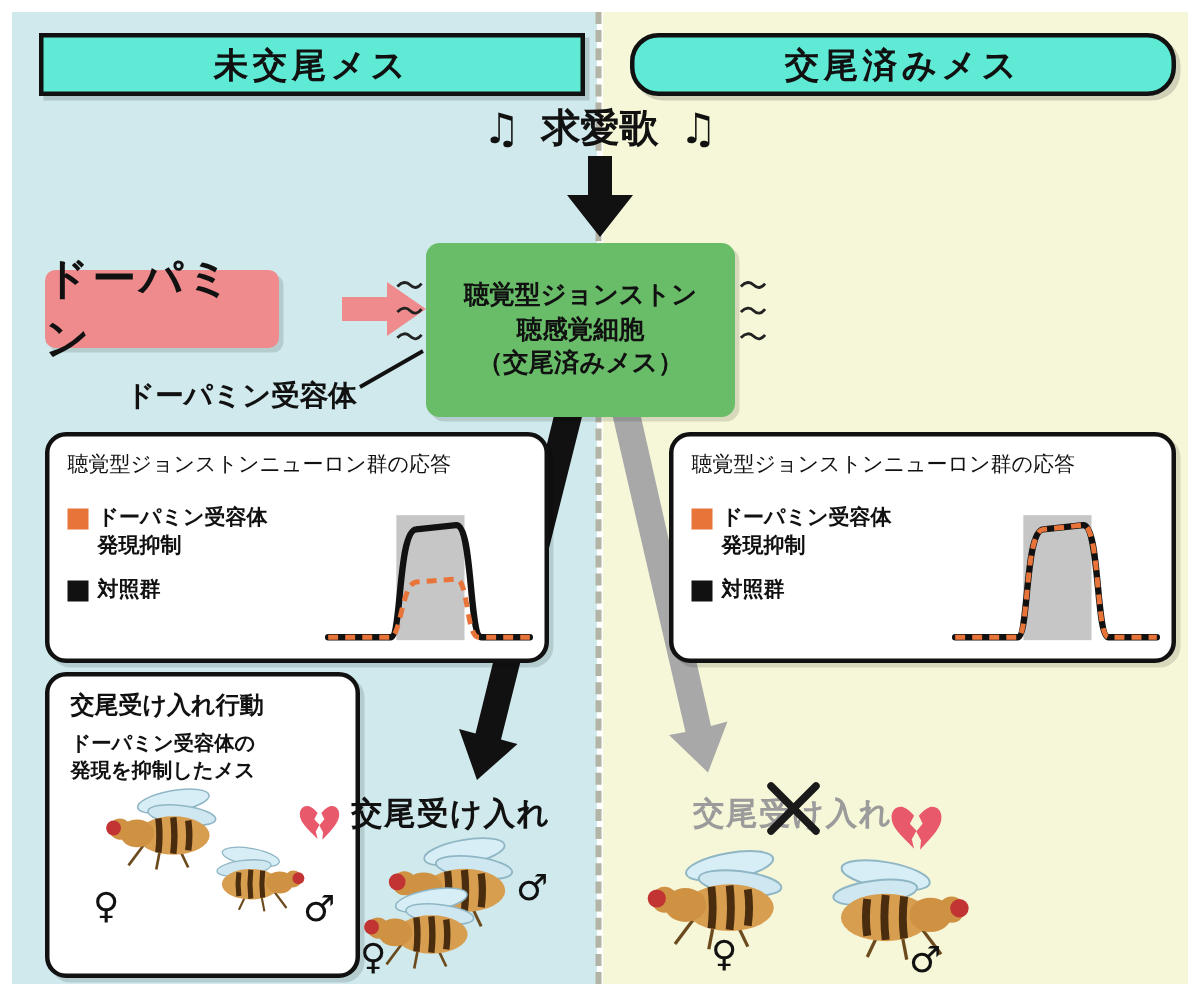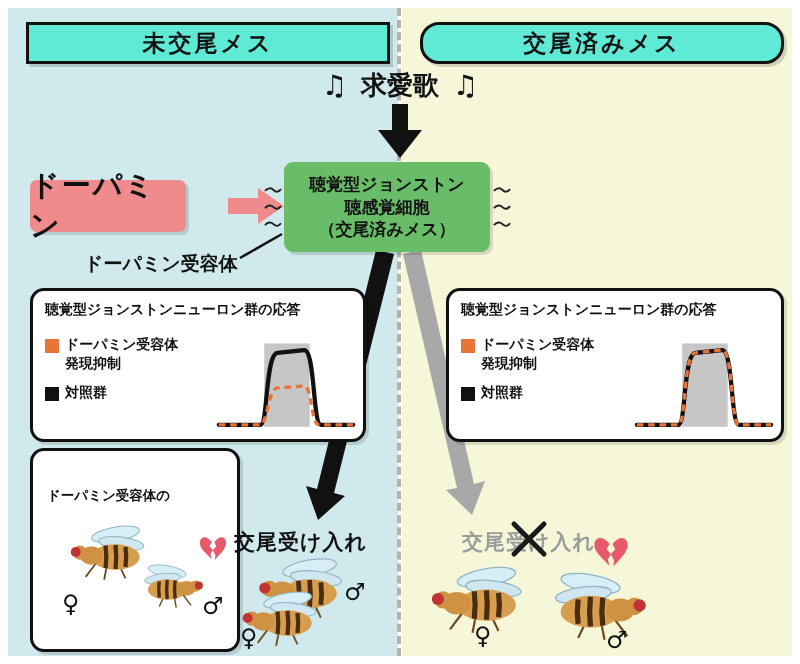--- a/index.html
+++ b/index.html
@@ -10,33 +10,33 @@
   .panel.right{left:402px;background:#f6f6d8;}
   .divider{position:absolute;left:397px;top:8px;height:648px;width:0;border-left:4px dashed #b4b4a6;z-index:1;}
   .overlay{position:absolute;left:0;top:0;width:800px;height:664px;z-index:1;pointer-events:none;}
   .header-box{position:absolute;top:22px;height:36px;background:#5eead4;border:3px solid #111;
               box-shadow:3px 3px 0 rgba(0,0,0,0.15);display:flex;align-items:center;justify-content:center;
               font-weight:bold;font-size:23px;letter-spacing:3px;z-index:2;}
   .song-row{position:absolute;left:0;top:68px;width:800px;display:flex;justify-content:center;
             align-items:center;gap:14px;font-weight:bold;z-index:2;}
   .song-label{font-size:26px;}
   .song-note{font-size:28px;}
-  .green-box{position:absolute;left:284px;top:162px;width:206px;height:90px;background:#69bd69;
+  .green-box{position:absolute;left:284px;top:162px;width:206px;height:116px;background:#69bd69;
              border-radius:9px;box-shadow:3px 3px 0 rgba(0,0,0,0.12);display:flex;flex-direction:column;
-             justify-content:center;align-items:center;font-weight:bold;font-size:17px;line-height:1.35;z-index:2;}
+             justify-content:center;align-items:center;font-weight:bold;font-size:17px;line-height:1.35;z-index:2;font-family:Liberation Serif, serif;}
   .pink-box{position:absolute;left:30px;top:180px;width:156px;height:52px;background:#ef8b8d;
             border-radius:7px;box-shadow:3px 3px 0 rgba(0,0,0,0.12);display:flex;align-items:center;
             justify-content:center;font-weight:bold;font-size:29px;letter-spacing:2px;z-index:2;}
   .receptor-label{position:absolute;left:84px;top:251px;font-size:19px;font-weight:bold;z-index:2;}
   .white-box{position:absolute;background:#fff;border:3px solid #111;border-radius:14px;
              box-shadow:3px 3px 0 rgba(0,0,0,0.12);z-index:2;}
   .resp-box{width:330px;height:148px;top:288px;}
   .resp-box.left{left:30px;}
   .resp-box.right{left:446px;width:332px;}
-  .resp-title{position:absolute;left:12px;top:10px;font-size:14px;font-weight:bold;}
+  .resp-title{position:absolute;left:12px;top:10px;font-size:14px;font-weight:normal;}
   .legend-sq{position:absolute;width:14px;height:14px;}
   .legend-txt{position:absolute;font-size:14px;font-weight:bold;}
   .graph{position:absolute;right:6px;bottom:4px;width:142px;height:96px;}
   .behavior-box{left:30px;top:448px;width:204px;height:198px;}
   .bhv-title{position:absolute;left:14px;top:9px;font-size:16px;font-weight:bold;}
   .bhv-desc{position:absolute;left:14px;font-size:13.5px;font-weight:bold;}
   .accept-label{position:absolute;font-size:21px;font-weight:bold;z-index:3;letter-spacing:1px;}
   .accept-label.gray{color:#9b9b9b;}
   .gender{position:absolute;font-size:24px;font-weight:bold;z-index:3;}
   .fly{position:absolute;z-index:3;}
@@ -146,21 +146,23 @@
     <div class="legend-sq" style="left:12px;top:96px;background:#111;"></div>
     <div class="legend-txt" style="left:32px;top:93px;">対照群</div>
     <svg class="graph" viewBox="0 0 150 100">
       <rect x="52" y="4" width="48" height="88" fill="#c6c6c6"></rect>
       <path d="M4,90 H48 C56,90 53,15 66,14 L94,11 C106,10 103,90 112,90 H146" stroke="#111" stroke-width="4.5" fill="none" stroke-linecap="round"></path>
       <path d="M4,90 H48 C56,90 53,15 66,14 L94,11 C106,10 103,90 112,90 H146" stroke="#e8743a" stroke-width="3.5" fill="none" stroke-dasharray="7 5"></path>
     </svg>
   </div>
 
   <div class="white-box behavior-box">
+    <div class="bhv-title">交尾受け入れ行動</div>
     <div class="bhv-desc" style="top:36px;">ドーパミン受容体の</div>
+    <div class="bhv-desc" style="top:54px;">発現を抑制したメス</div>
   </div>
   <svg class="fly" style="left:64px;top:520px;width:86px;height:64px;">
       <use href="#fly"></use>
     </svg>
   <div class="gender" style="left:62px;top:590px;">♀</div>
   <svg class="fly flip" style="left:140px;top:560px;width:68px;height:51px;">
       <use href="#fly"></use>
     </svg>
   <div class="gender" style="left:202px;top:592px;">♂</div>
   <svg class="heart" style="left:198px;top:534px;width:30px;height:28px;">

